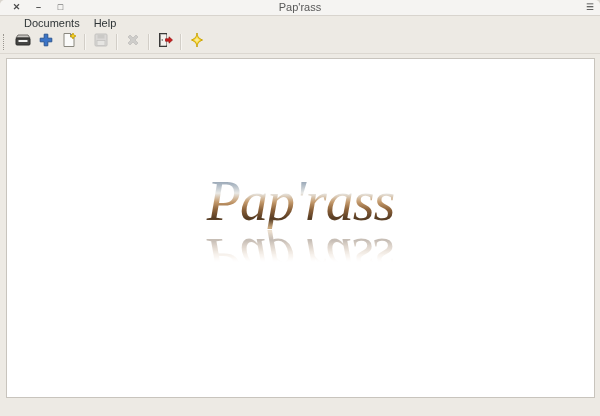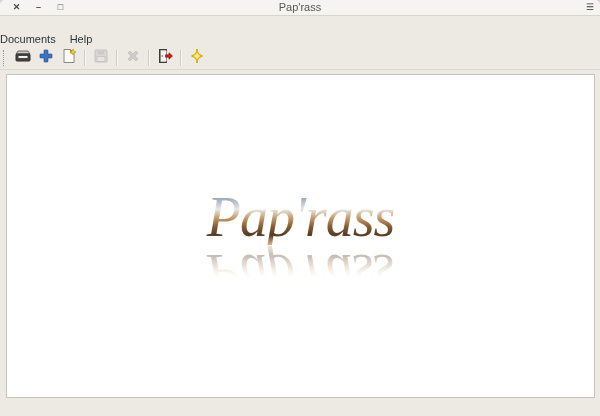--- a/index.html
+++ b/index.html
@@ -7,21 +7,21 @@
   .window{width:600px;height:416px;display:flex;flex-direction:column;background:#edeae4;border-radius:5px 5px 0 0;overflow:hidden;}
 
   
   .titlebar{height:15px;background:#f5f4f2;border-bottom:1px solid #d8d4ce;position:relative;display:flex;align-items:center;flex:0 0 auto;}
   .win-controls{position:absolute;left:12px;top:0;height:15px;display:flex;align-items:center;gap:13px;}
   .win-btn{font-size:9px;font-weight:bold;color:#4a4a4a;line-height:1;cursor:default;display:inline-block;width:9px;text-align:center;}
   .titlebar-title{margin:0 auto;font-size:11px;color:#585858;line-height:15px;}
   .menu-btn{position:absolute;right:6px;top:0;height:15px;font-size:9px;color:#333;line-height:15px;}
 
   
-  .menubar{height:14px;display:flex;align-items:center;padding-left:0;gap:14px;flex:0 0 auto;margin-top:16px;}
+  .menubar{height:14px;display:flex;align-items:center;padding-left:24px;gap:14px;flex:0 0 auto;}
   .menubar-item{font-size:11px;color:#2e3436;line-height:14px;cursor:default;}
 
   
   .toolbar{height:23px;display:flex;align-items:center;padding:0 4px 0 2px;border-bottom:1px solid #dcd8d1;gap:3px;flex:0 0 auto;}
   .tb-handle{width:3px;height:16px;border-left:1px dotted #9a968f;margin:0 3px 0 1px;}
   .tb-btn{width:20px;height:20px;display:flex;align-items:center;justify-content:center;border-radius:2px;}
   .tb-btn.disabled{opacity:0.55;filter:grayscale(1);}
   .tb-sep{width:1px;height:16px;background:#d2cec7;border-right:1px solid #f7f5f1;margin:0 2px;}
 
   

